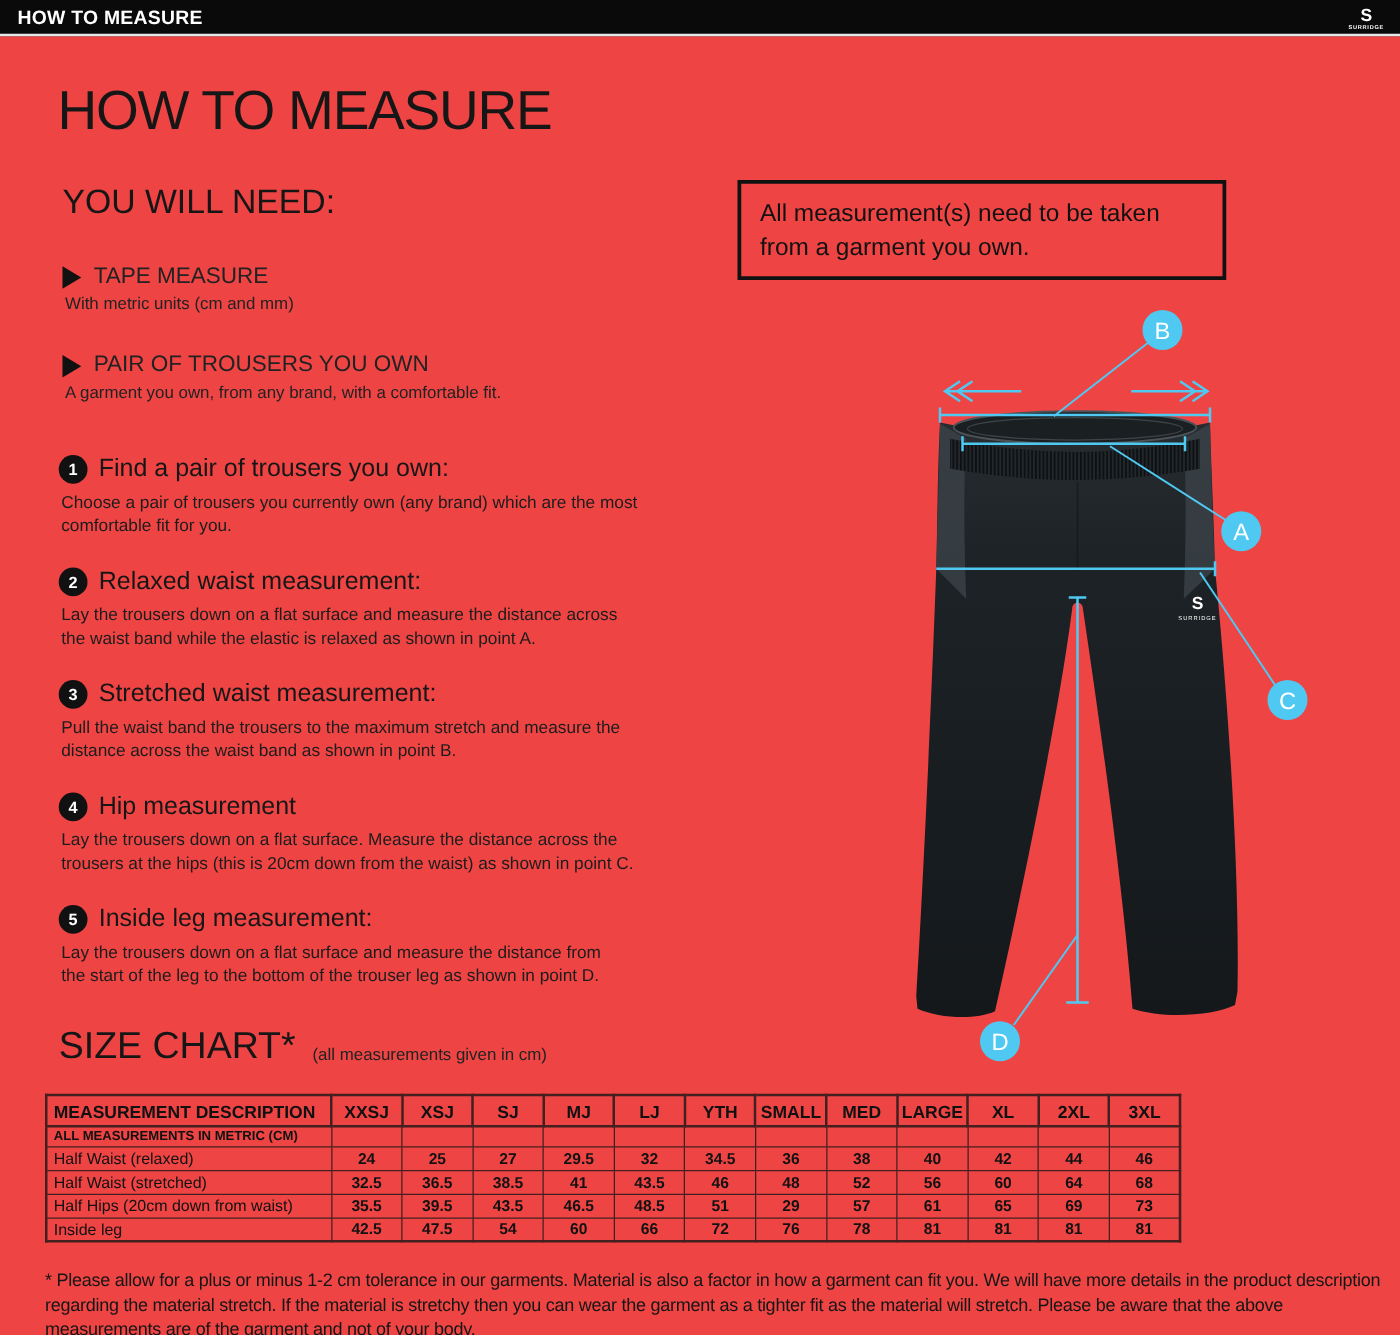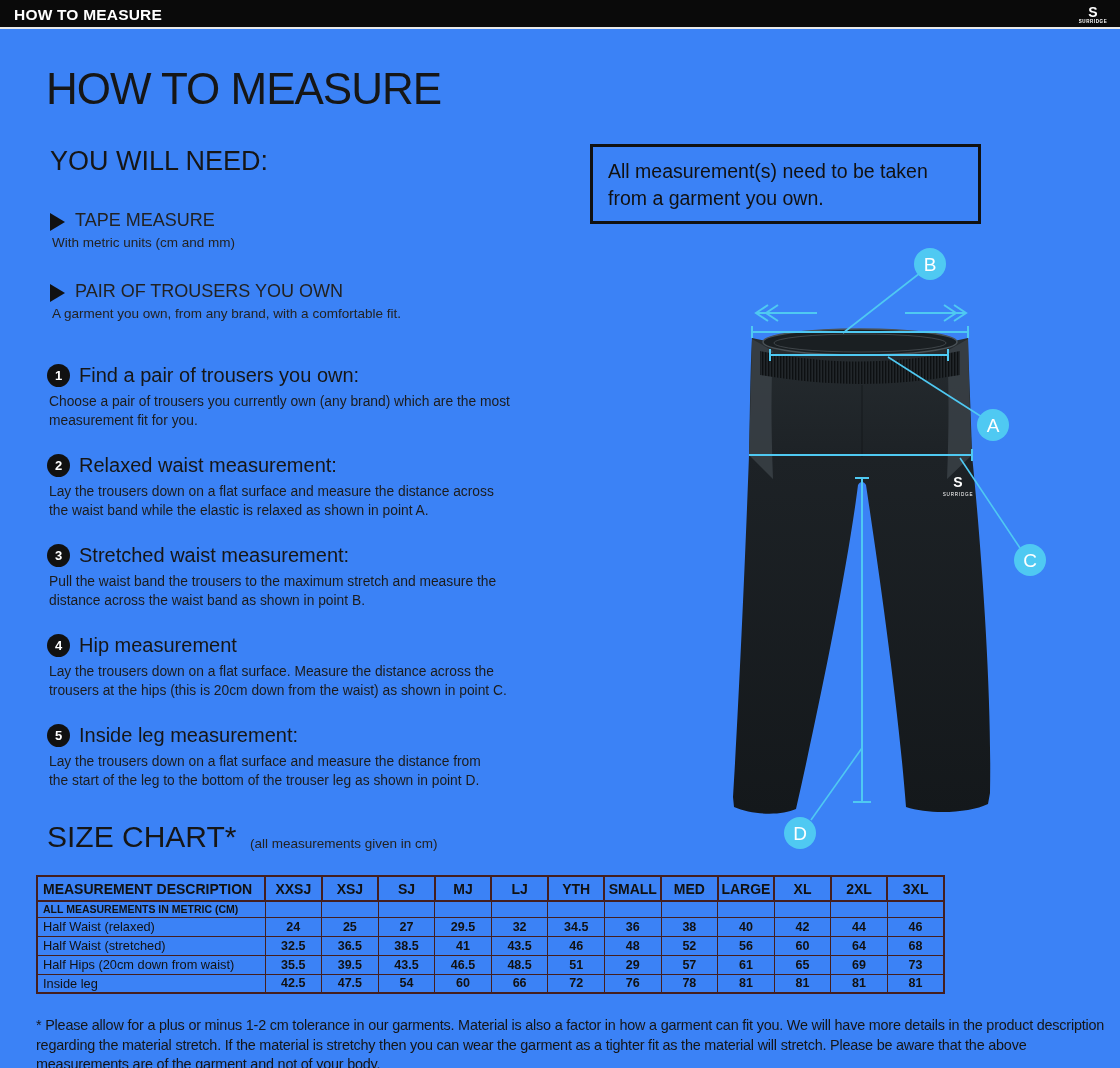--- a/index.html
+++ b/index.html
@@ -1,18 +1,18 @@
 <!DOCTYPE html>
 <html><head>
 <meta charset="utf-8">
 <style>
   * { margin:0; padding:0; box-sizing:border-box; }
   html,body { background:#ffffff; }
   body { font-family:"Liberation Sans", sans-serif; color:#1a1a1a; }
-  #page { position:relative; width:1120px; height:1068px; background:#3b82f6; overflow:hidden; }
+  #page { position:relative; width:1120px; height:1068px; background:#ef4444; overflow:hidden; }
 
   
   .topbar { position:absolute; left:0; top:0; width:1120px; height:29px; background:#0a0a0a; border-bottom:2px solid #e9e9e9; }
   .topbar-title { position:absolute; left:14px; top:0; line-height:29px; color:#ffffff; font-size:15.5px; font-weight:700; letter-spacing:.2px; }
   .brand-logo { position:absolute; right:3px; top:0; width:48px; height:29px; display:flex; flex-direction:column; align-items:center; justify-content:center; color:#fff; }
   .brand-logo .s { font-size:14px; font-weight:700; line-height:13px; }
   .brand-logo .nm { font-size:4.5px; letter-spacing:.6px; font-weight:700; }
 
   .h1 { position:absolute; left:46px; top:64px; font-size:44px; font-weight:400; letter-spacing:-1px; color:#161616; }
 
@@ -106,21 +106,21 @@
   </div>
 
   <div class="notice">All measurement(s) need to be taken from a garment you own.</div>
 
   <div id="steps">
       <div class="step">
         <div class="step-head">
           <span class="badge">1</span>
           <span class="step-title">Find a pair of trousers you own:</span>
         </div>
-        <p class="step-body">Choose a pair of trousers you currently own (any brand) which are the most measurement fit for you.</p>
+        <p class="step-body">Choose a pair of trousers you currently own (any brand) which are the most comfortable fit for you.</p>
       </div>
       <div class="step">
         <div class="step-head">
           <span class="badge">2</span>
           <span class="step-title">Relaxed waist measurement:</span>
         </div>
         <p class="step-body">Lay the trousers down on a flat surface and measure the distance across the waist band while the elastic is relaxed as shown in point A.</p>
       </div>
       <div class="step">
         <div class="step-head">

